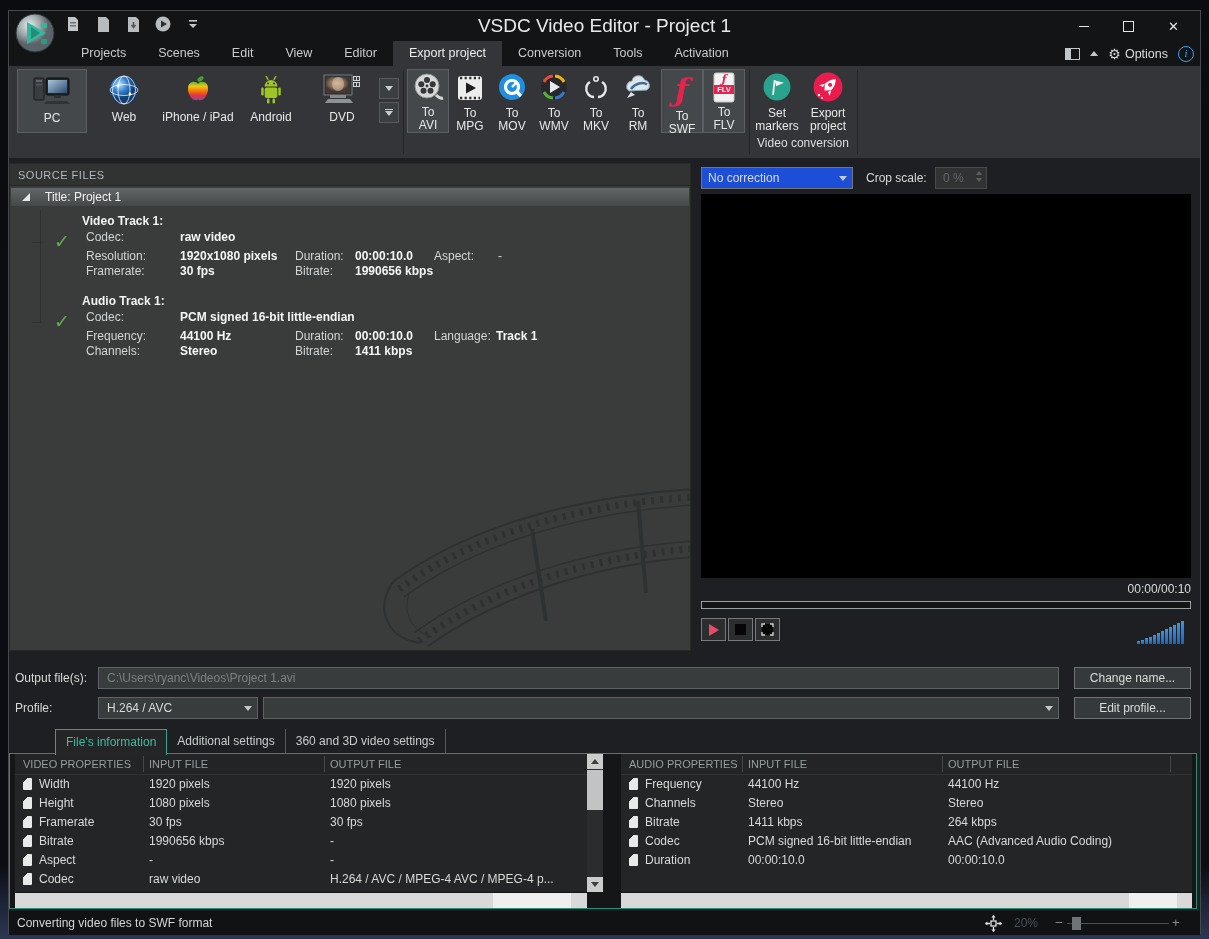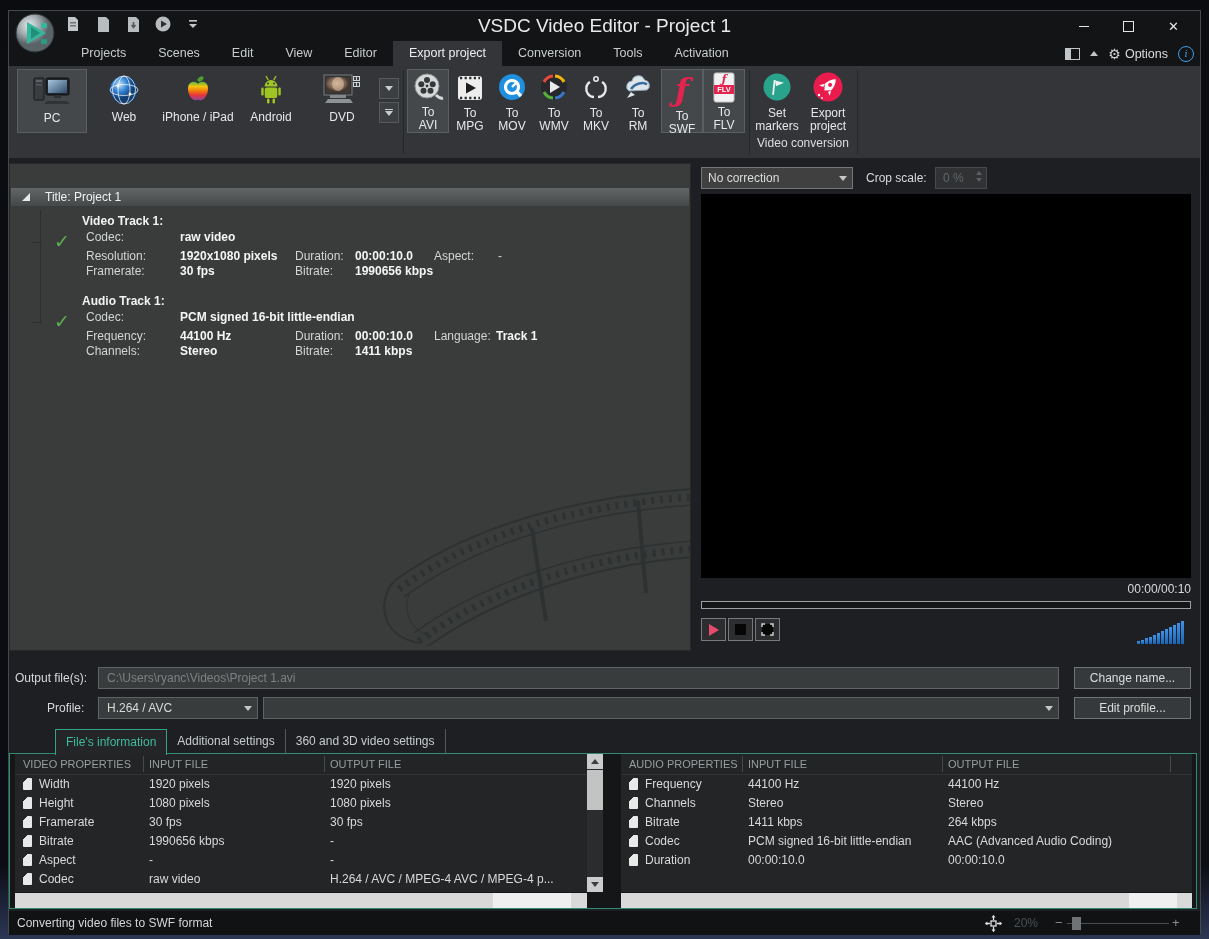--- a/index.html
+++ b/index.html
@@ -53,21 +53,21 @@
   .sf-titlerow .lbl{margin-left:34px;}
   .expander{position:absolute;left:11px;top:5px;width:0;height:0;border-left:8px solid transparent;border-bottom:8px solid #e8e9e9;}
   .tree-v{position:absolute;left:30px;top:46px;width:1px;height:112px;background:#2d3030;}
   .tree-h{position:absolute;width:10px;height:1px;background:#2d3030;}
   .chk{position:absolute;color:#5fae4e;font-size:19px;font-weight:bold;}
   .sf-h{position:absolute;font-size:12px;font-weight:bold;color:#f2f3f3;}
   .sf-l{position:absolute;font-size:12px;color:#d2d5d5;}
   .sf-v{position:absolute;font-size:12px;font-weight:bold;color:#f4f5f5;}
   .watermark{position:absolute;right:0;bottom:0;}
   
-  .pv-select{position:absolute;left:692px;top:156px;width:152px;height:22px;background:#404040;border:1px solid #73777a;box-sizing:border-box;
+  .pv-select{position:absolute;left:692px;top:156px;width:152px;height:22px;background:#1d4ed8;border:1px solid #73777a;box-sizing:border-box;
     color:#dadddd;font-size:12px;line-height:20px;padding-left:6px;}
   .sel-arrow{position:absolute;right:5px;top:8px;width:0;height:0;border-left:4px solid transparent;border-right:4px solid transparent;border-top:5px solid #c6c9cb;}
   .pv-croplabel{position:absolute;left:857px;top:160px;font-size:12px;color:#d8dadb;}
   .pv-spin{position:absolute;left:926px;top:156px;width:52px;height:22px;background:#303234;border:1px solid #47494b;box-sizing:border-box;
     color:#63676a;font-size:12px;line-height:20px;padding-left:7px;}
   .pv-spin .updown{position:absolute;right:4px;top:3px;display:flex;flex-direction:column;gap:3px;}
   .tri-u{width:0;height:0;border-left:3.5px solid transparent;border-right:3.5px solid transparent;border-bottom:4px solid #5c6063;}
   .tri-d{width:0;height:0;border-left:3.5px solid transparent;border-right:3.5px solid transparent;border-top:4px solid #5c6063;}
   .pv-screen{position:absolute;left:692px;top:183px;width:490px;height:384px;background:#000;}
   .pv-time{position:absolute;left:892px;top:571px;width:290px;text-align:right;color:#d8dada;font-size:12px;}
@@ -445,20 +445,21 @@
               <circle cx="11" cy="27" r="0.9" fill="#fff"></circle>
         </svg>
       </span>
       <span class="rlabel">Export project</span>
     </div>
     <div class="rcaption" style="left:744px;width:100px;">Video conversion</div>
     <div class="rsep" style="left:848px;"></div>
   </div>
 
   <div class="source-panel">
+    <div class="sf-header">SOURCE FILES</div>
     <div class="sf-titlerow">
       <span class="expander"></span>
       <span class="lbl">Title: Project 1</span>
     </div>
     <div class="tree-v"></div>
     <div class="tree-h" style="left:22px;top:78px;"></div>
     <div class="tree-h" style="left:22px;top:158px;"></div>
 
     <span class="chk" style="left:44px;top:66px;">✓</span>
     <span class="sf-h" style="left:72px;top:50px;">Video Track 1:</span>
@@ -549,21 +550,21 @@
         <span class="vbar" style="height:17px;"></span>
     <span class="vbar" style="height:19px;"></span>
         <span class="vbar" style="height:21px;"></span>
         <span class="vbar" style="height:23px;"></span>
   </div>
 
   <span class="out-label" style="left:6px;top:660px;">Output file(s):</span>
   <div class="out-input dim" style="left:89px;top:656px;width:961px;">C:\Users\ryanc\Videos\Project 1.avi</div>
   <div class="out-btn" style="left:1065px;top:656px;">Change name...</div>
 
-  <span class="out-label" style="left:6px;top:690px;margin-left:32px;">Profile:</span>
+  <span class="out-label" style="left:6px;top:690px;">Profile:</span>
   <div class="out-input lit" style="left:89px;top:686px;width:160px;">
     <span>H.264 / AVC</span>
     <span class="sel-arrow"></span>
   </div>
   <div class="out-input lit" style="left:254px;top:686px;width:796px;">
     <span class="sel-arrow"></span>
   </div>
   <div class="out-btn" style="left:1065px;top:686px;">Edit profile...</div>
 
   <div class="tabs">

